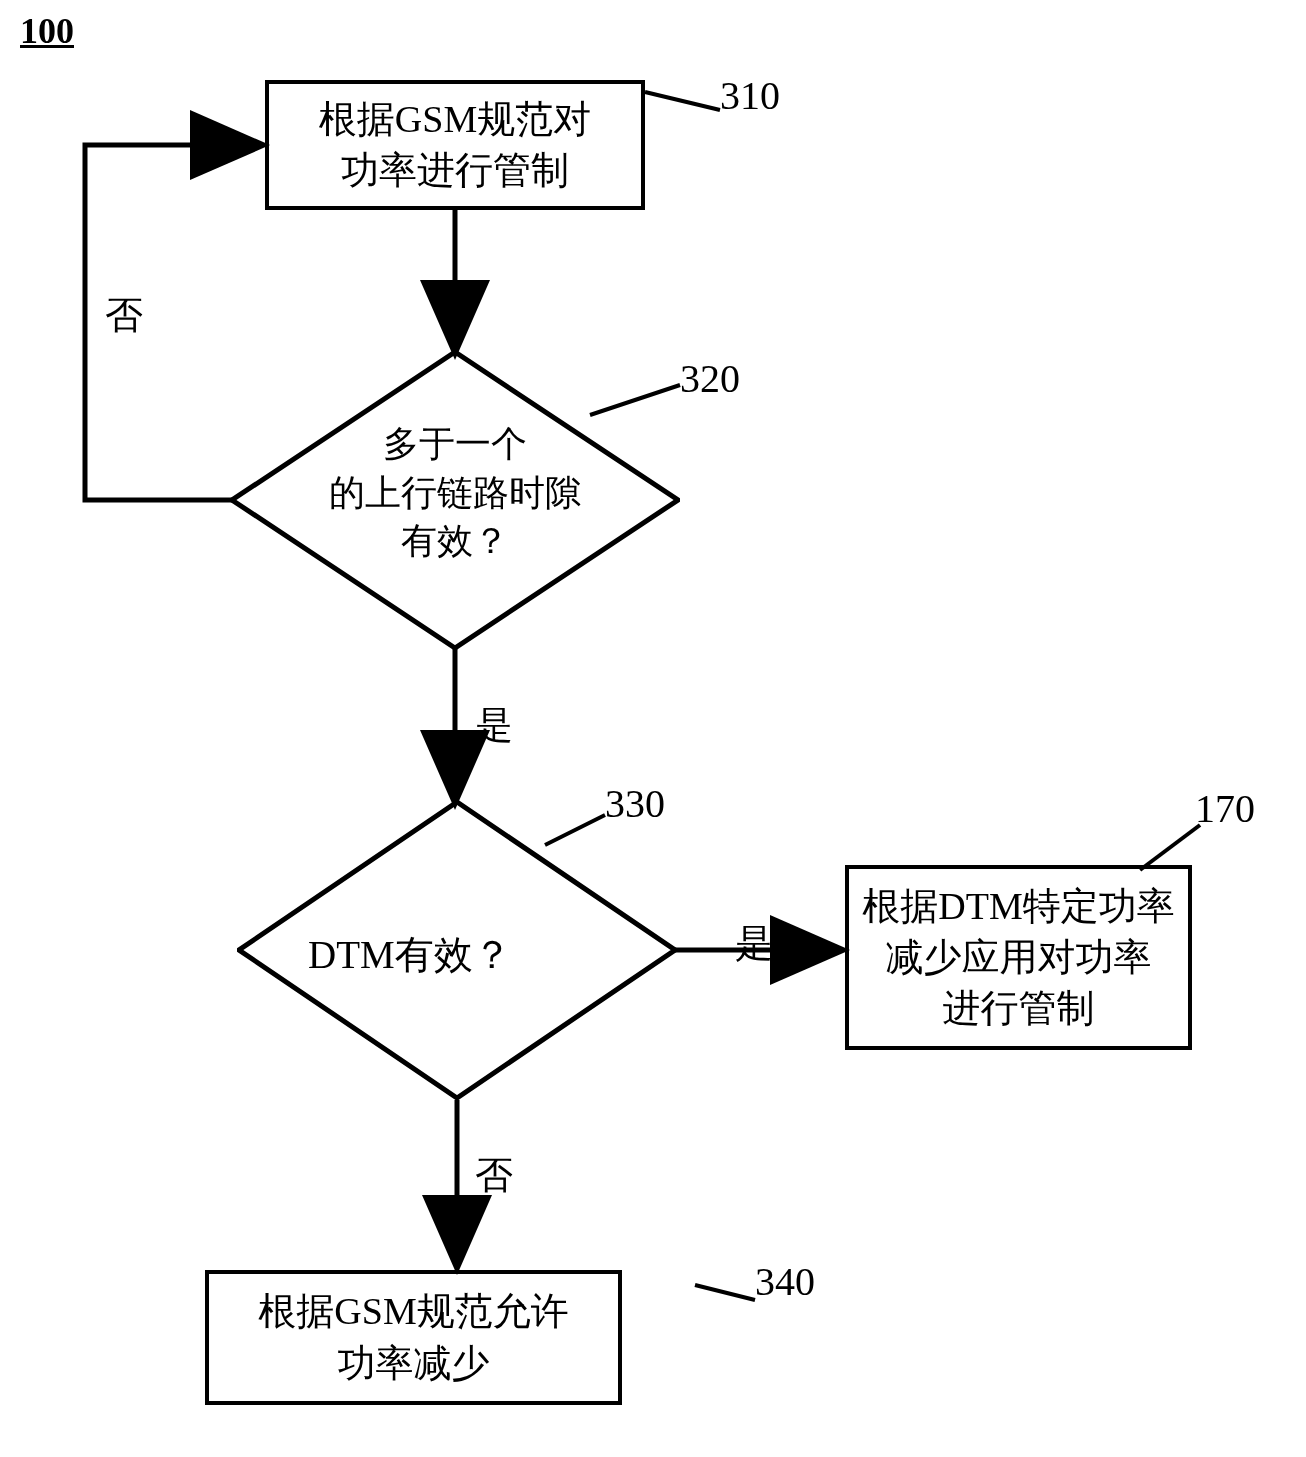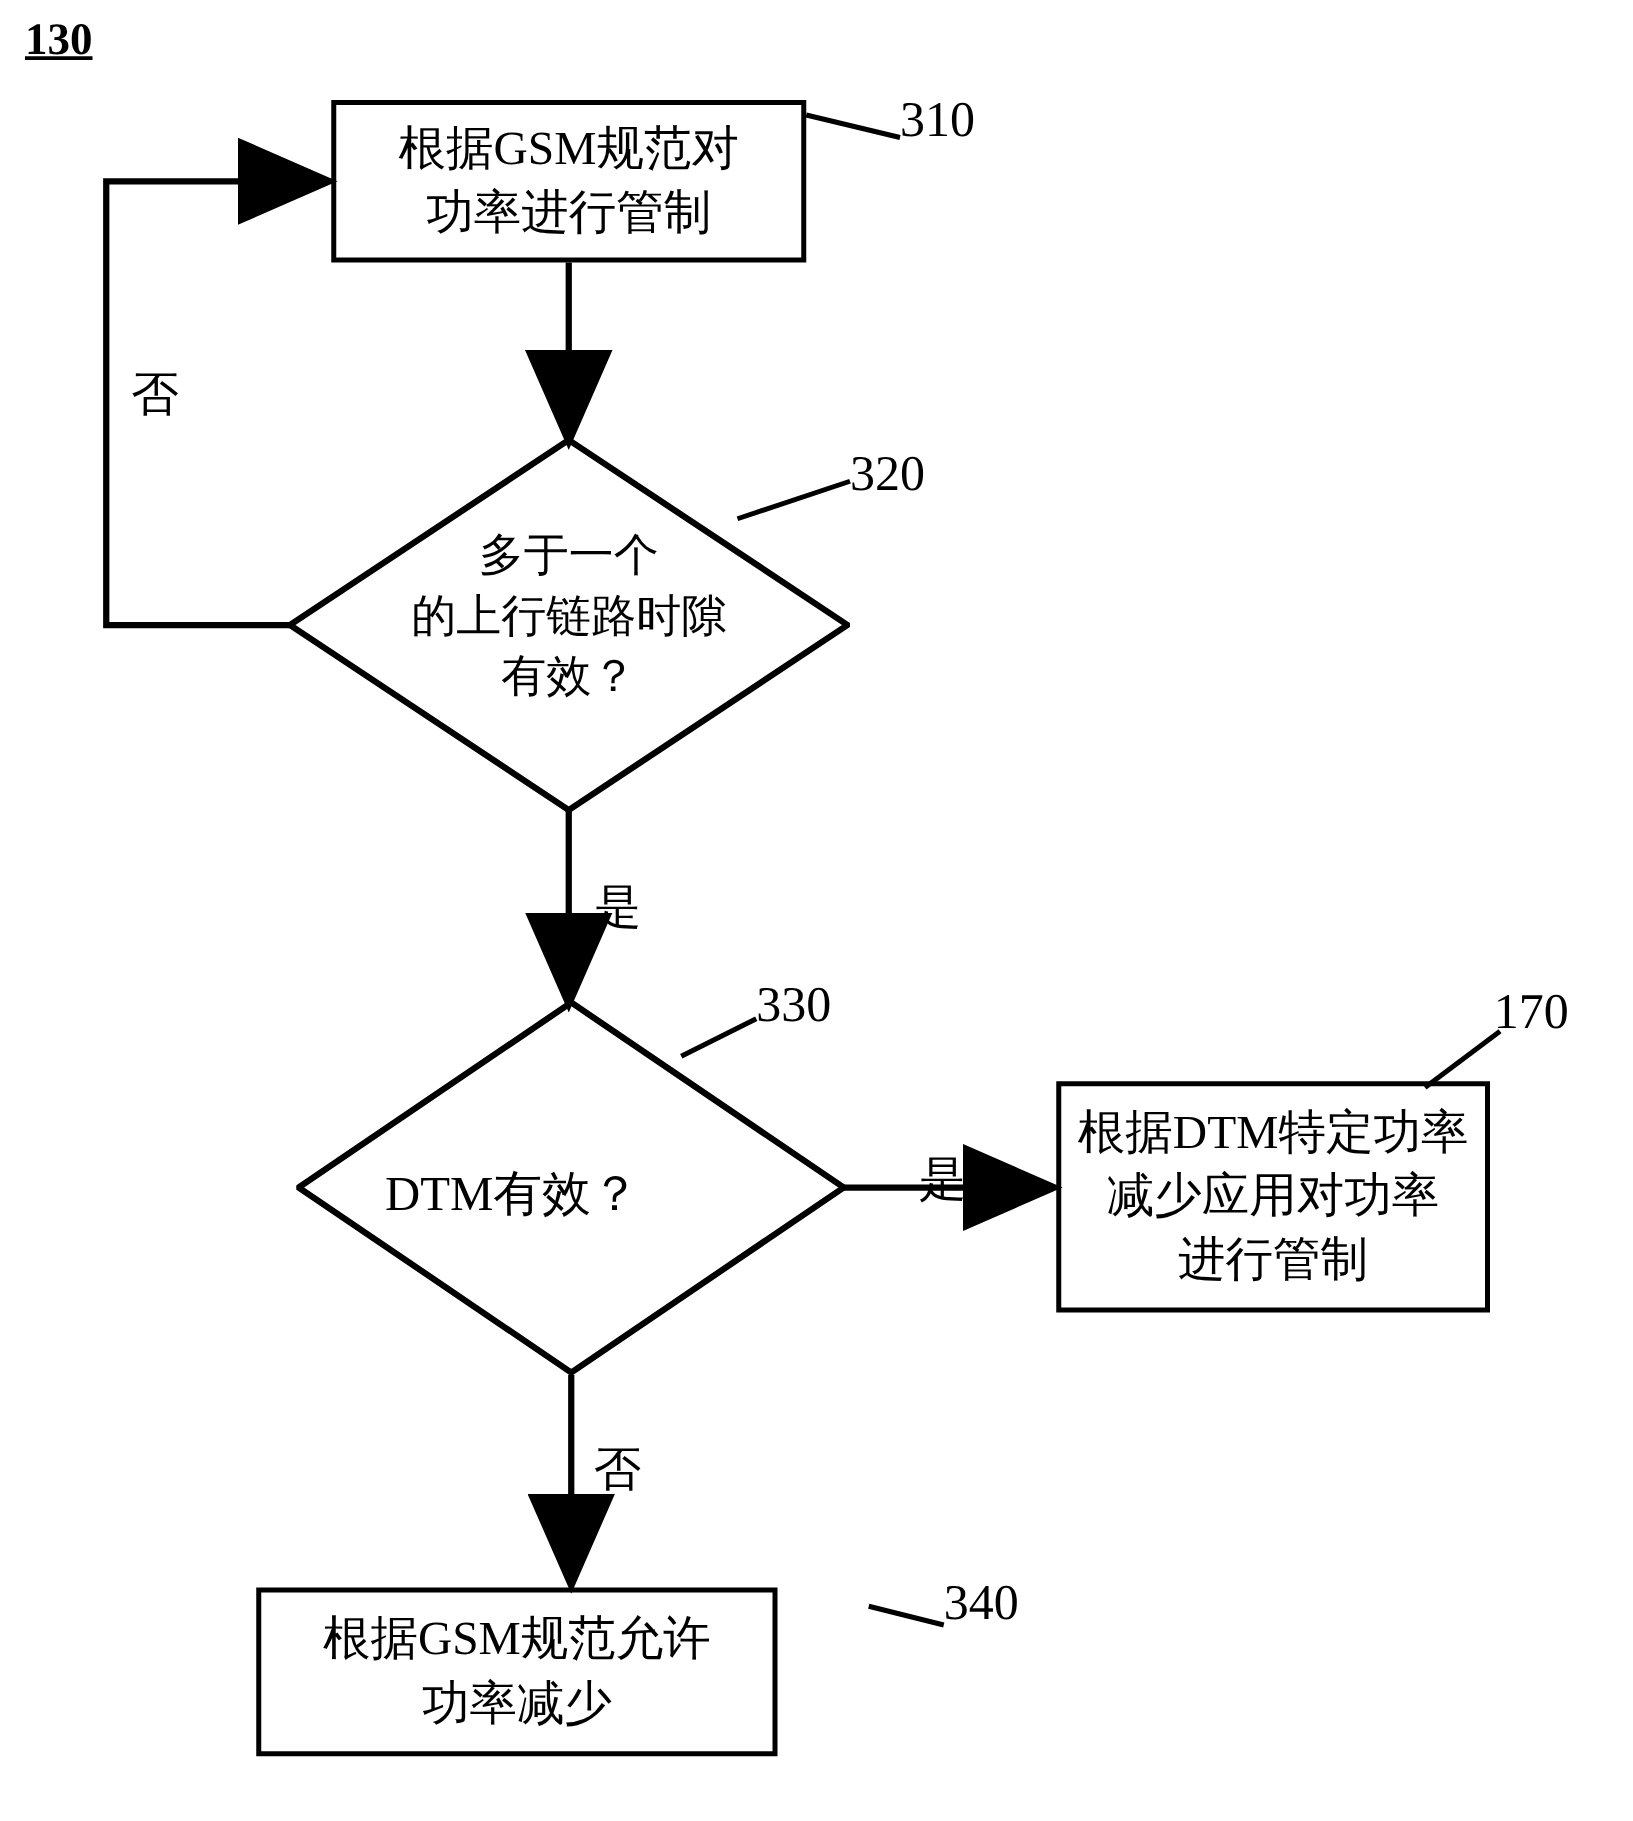--- a/index.html
+++ b/index.html
@@ -37,21 +37,21 @@
       font-family: "Times New Roman", serif;
     }
     .edge-label {
       position: absolute;
       font-size: 38px;
     }
   </style>
 </head>
 <body>
 
-<div class="figure-num">130</div>
+<div class="figure-num">100</div>
 
 <div class="rect-box" style="left:265px; top:80px; width:380px; height:130px;">
   <span style="white-space:pre-line;">根据GSM规范对
 功率进行管制</span>
 </div>
 <div class="label" style="left:720px; top:72px;">310</div>
 
 <svg style="position:absolute; left:630px; top:80px; width:100px; height:50px;">
   <line x1="15" y1="12" x2="90" y2="30" stroke="#000" stroke-width="4"></line>
 </svg>

